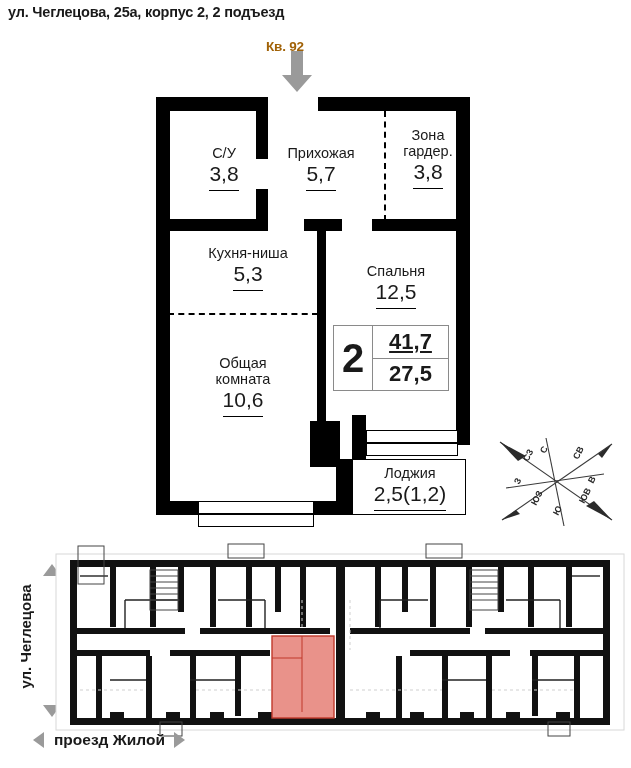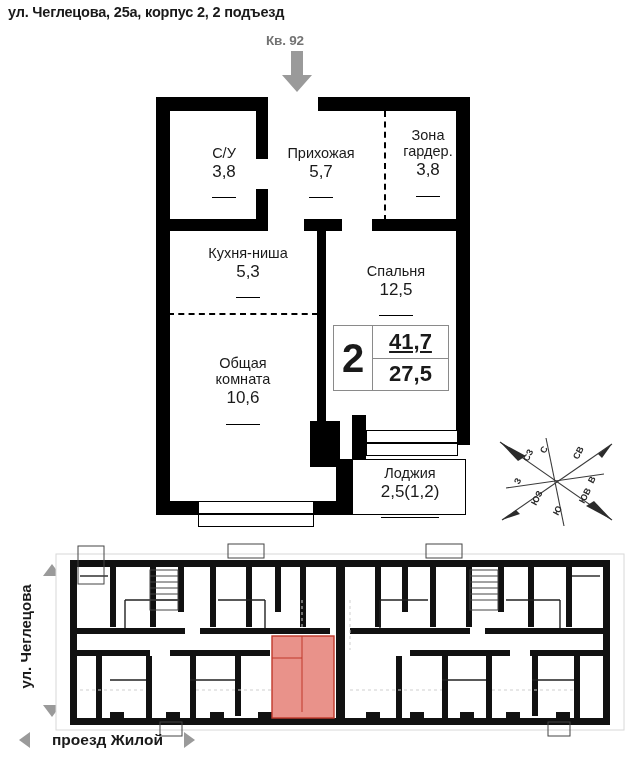--- a/index.html
+++ b/index.html
@@ -22,24 +22,24 @@
     left: 8px;
     top: 4px;
     font-size: 14.5px;
     font-weight: bold;
     letter-spacing: -0.2px;
     white-space: nowrap;
   }
   #flat-number {
     position: absolute;
     left: 266px;
-    top: 33px;
+    top: 39px;
     font-size: 13.5px;
     font-weight: bold;
-    color: #737373;
+    color: #a16207;
     letter-spacing: -0.2px;
   }
   #entrance-arrow {
     position: absolute;
     left: 281px;
     top: 51px;
     width: 32px;
     height: 42px;
   }
 
@@ -80,23 +80,23 @@
     font-weight: normal;
     line-height: 1.12;
     white-space: nowrap;
   }
   .room-label .rname {
     display: block;
     font-size: 14.5px;
   }
   .room-label .rarea {
     display: inline-block;
-    font-size: 17px;
+    font-size: 21px;
     border-bottom: 1.6px solid #000;
-    padding-bottom: 16px;
+    padding-bottom: 4px;
     margin-top: 1px;
   }
 
   
   #area-badge {
     position: absolute;
     left: 333px;
     top: 325px;
     width: 116px;
     height: 66px;
@@ -177,23 +177,22 @@
     border-top: 12px solid #9a9a9a;
   }
   #street-bottom {
     position: absolute;
     left: 0;
     top: 725px;
     width: 631px;
     height: 30px;
     display: flex;
     align-items: center;
-    padding-left: 19px;
+    padding-left: 33px;
     box-sizing: border-box;
-    gap: 12px;
   }
   #street-arrow-left, #street-arrow-right {
     width: 0; height: 0;
     flex: 0 0 auto;
   }
   #street-arrow-left {
     border-top: 8px solid transparent;
     border-bottom: 8px solid transparent;
     border-right: 11px solid #9a9a9a;
     margin-right: 10px;

